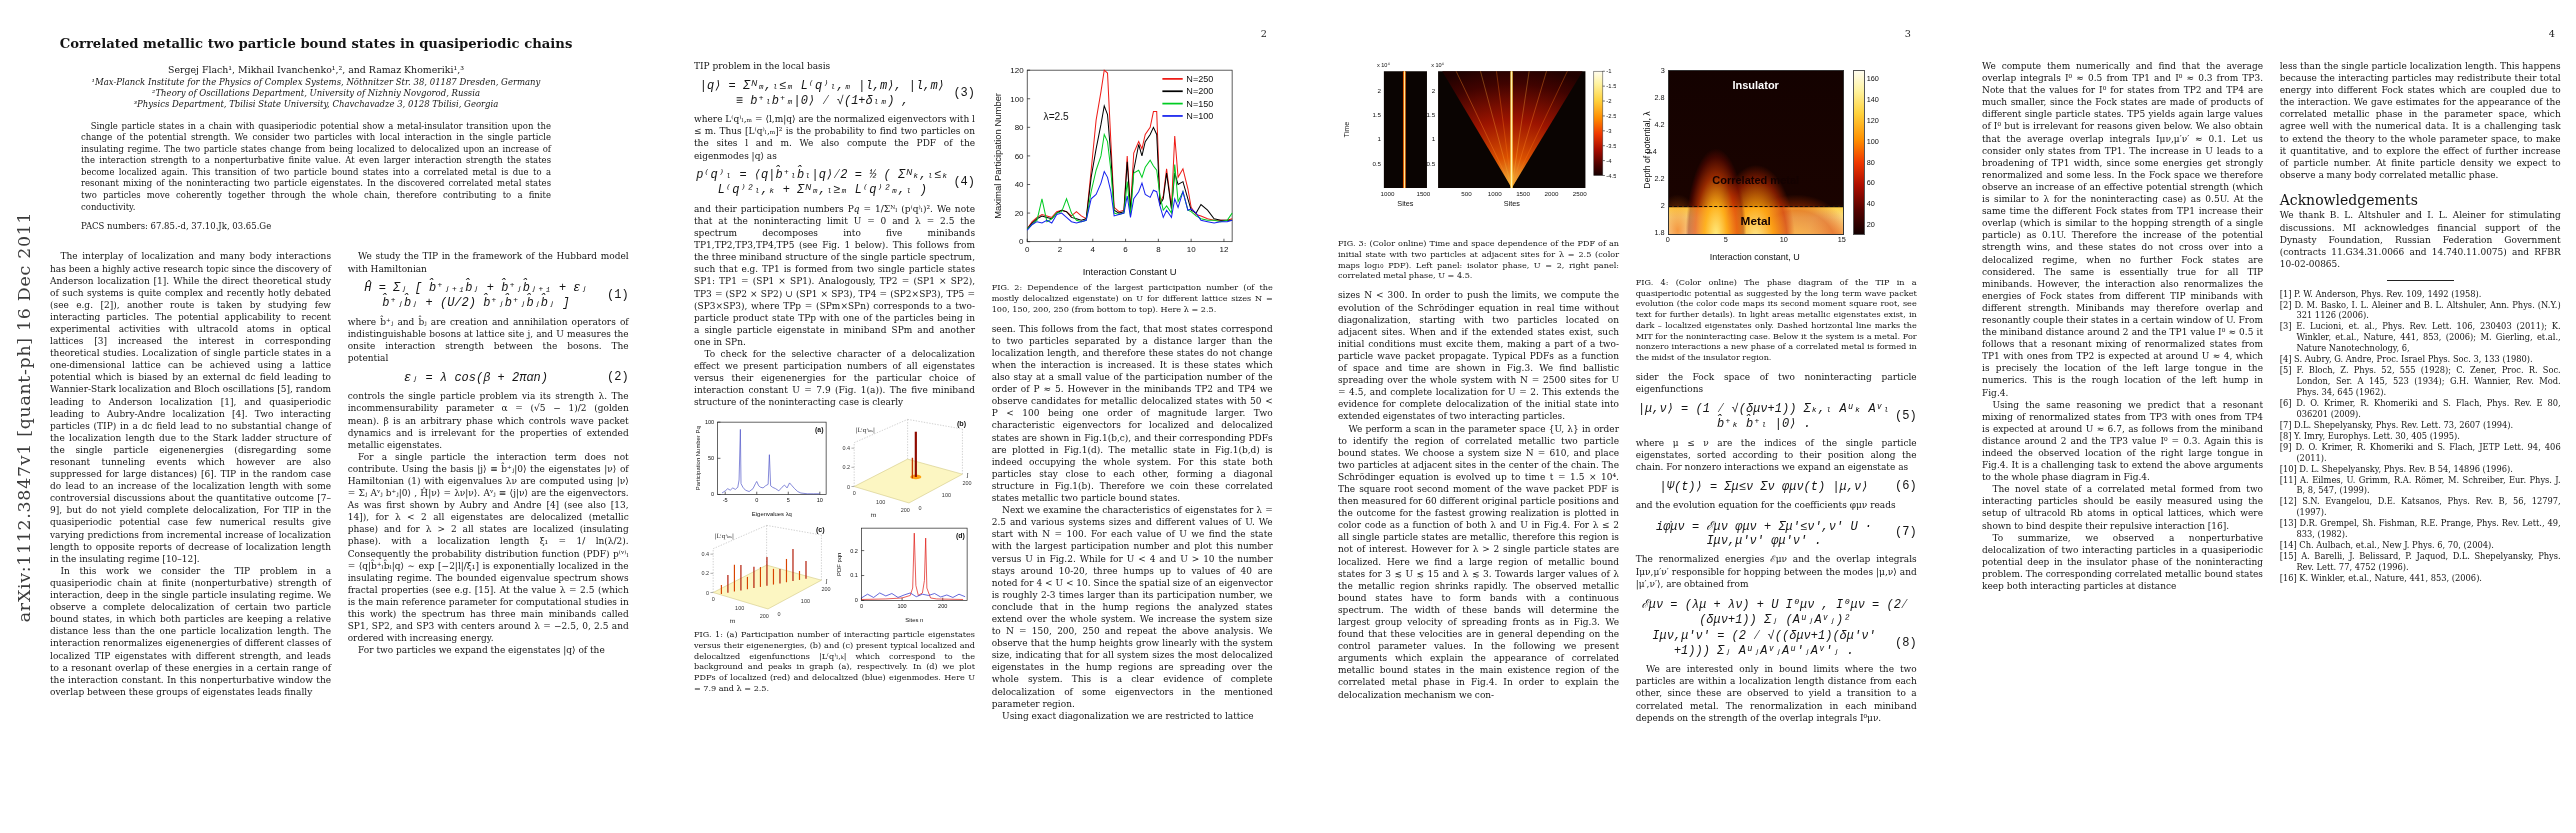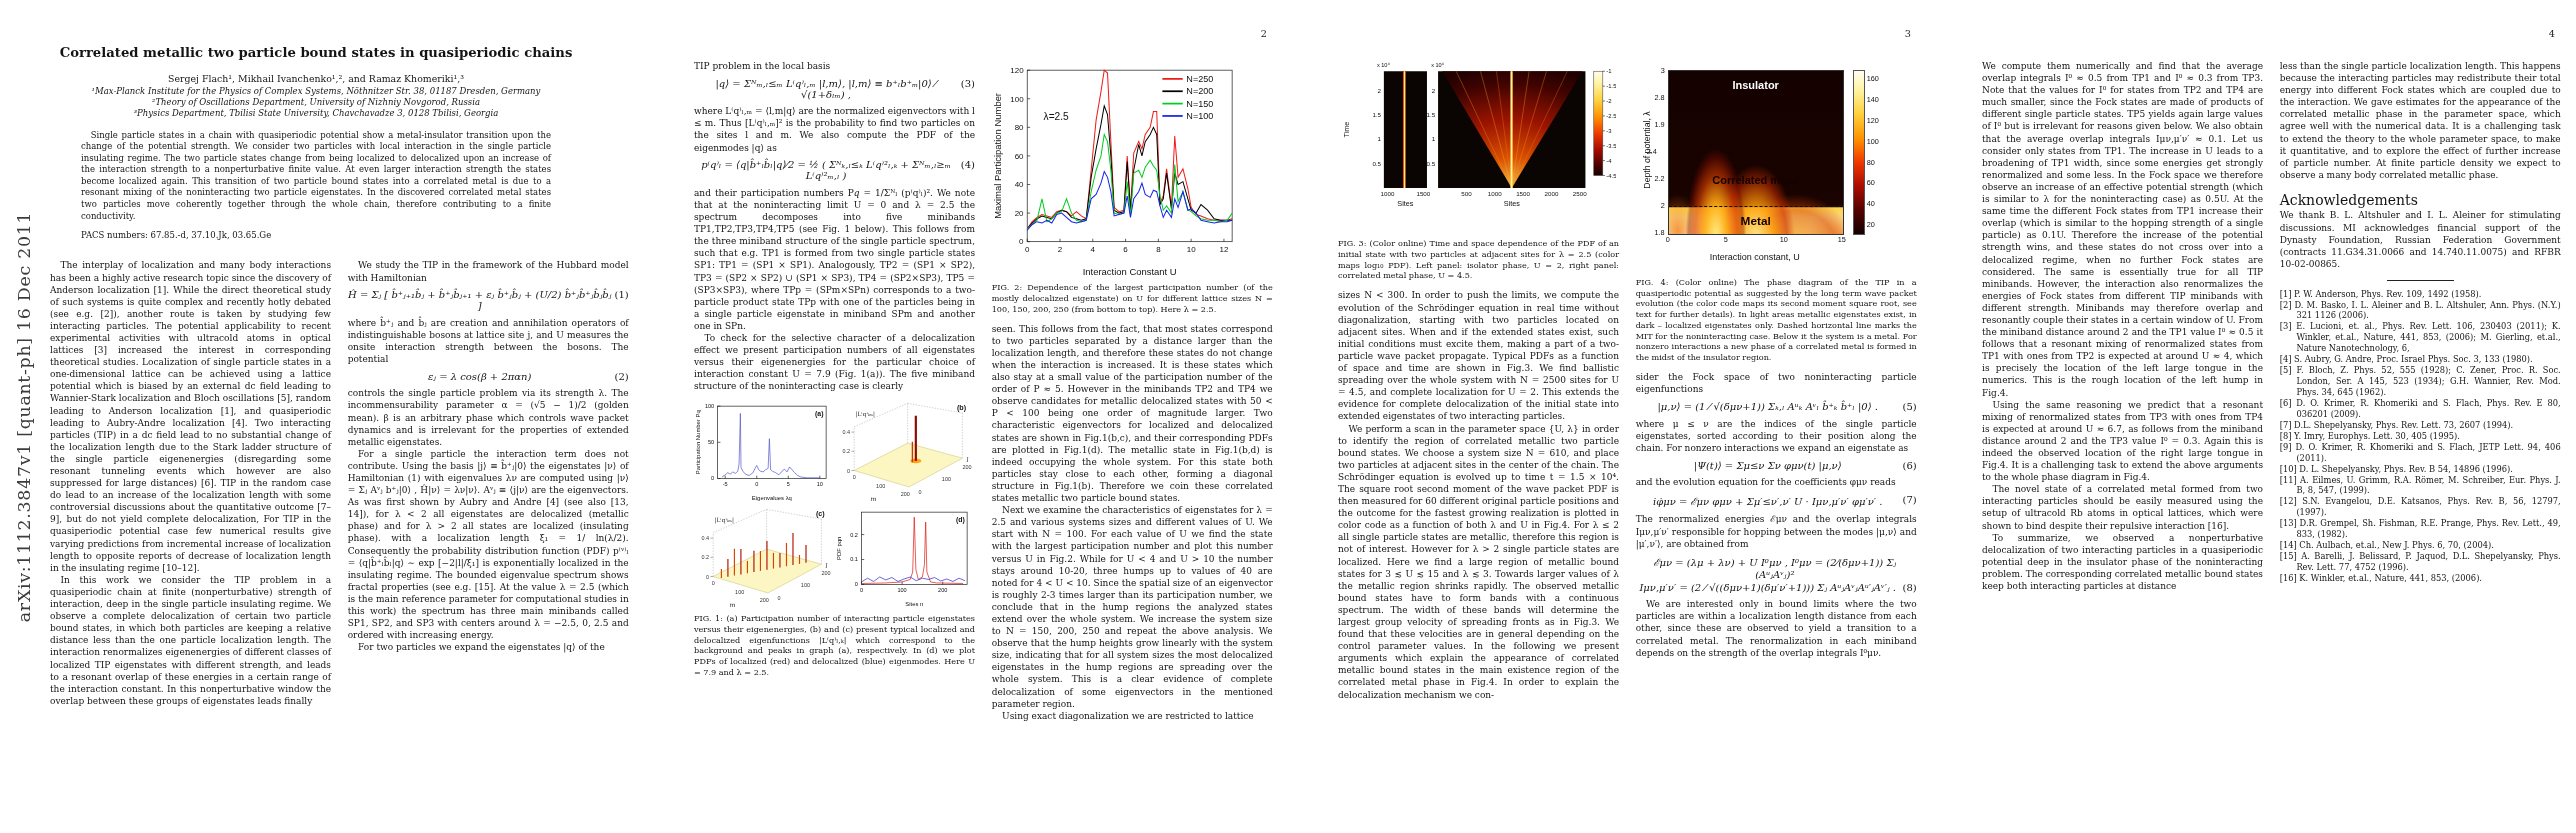--- a/index.html
+++ b/index.html
@@ -2,33 +2,33 @@
 <html style="font-size:11px"><head>
 <meta charset="utf-8">
 <style>
   html,body{margin:0;padding:0;background:#ffffff;}
   .sheet{position:relative;width:2576px;height:834px;background:#fff;display:flex;
          font-family:"DejaVu Serif","Liberation Serif",serif;color:#141414;overflow:hidden;}
   .page{position:relative;width:644px;height:834px;flex:0 0 644px;overflow:hidden;}
   .pagenum{position:absolute;top:28px;right:21px;font-size:9.7px;color:#222;}
   .watermark{position:absolute;left:23.6px;top:417px;transform:translate(-50%,-50%) rotate(-90deg);
              white-space:nowrap;font-size:17.4px;letter-spacing:0.7px;color:#3c3c3c;z-index:5;}
-  .titleblock{padding:36px 56px 0 44px;text-align:center;margin-top:9px;}
+  .titleblock{padding:36px 56px 0 44px;text-align:center;}
   .title{font-size:13.2px;font-weight:bold;margin:0 0 11px 0;line-height:1.25;}
   .authors{font-size:9.4px;margin:0 0 2.1px 0;}
   .aff{font-size:8.5px;font-style:italic;line-height:1.3;margin:0;}
   .abstract{width:470px;margin:11px auto 0 auto;font-size:8.5px;line-height:1.36;text-align:justify;text-indent:9.7px;}
   .pacs{width:470px;margin:8.3px auto 0 auto;font-size:8.5px;text-align:left;}
   .cols{display:flex;gap:16.7px;padding:0 18px 0 50px;}
   .page1 .cols{margin-top:19px;}
   .pageN .cols{margin-top:60px;}
   .col{width:281px;flex:0 0 281px;}
   .para{font-size:9px;line-height:1.345;text-align:justify;margin:0;}
   .indent{text-indent:10.4px;}
-  .eq{display:flex;margin:5.6px 0;font-size:10px;}
+  .eq{display:flex;align-items:center;margin:5.6px 0;font-size:12px;font-family:Liberation Mono, monospace;}
   .eq-body{flex:1;text-align:center;font-style:italic;}
   .eq-num{font-style:normal;padding-left:2.8px;}
   .figcap{font-size:8.1px;line-height:1.33;text-align:justify;margin:4.2px 0 8.3px 0;}
   .chart{display:block;}
   .fig1grid{display:grid;grid-template-columns:1fr 1fr;gap:1.4px;margin:7px 0 0 0;}
   .fig2wrap{margin:0 0 1.4px 0;}
   .sans{font-family:"Liberation Sans","DejaVu Sans",sans-serif;}
   
   .fig4{position:relative;width:281px;height:210px;margin:2.8px 0 1.4px 0;font-family:"Liberation Sans",sans-serif;}
   .fig4-plot{position:absolute;left:32px;top:7px;width:174px;height:163px;border:0.7px solid #333;
@@ -371,21 +371,21 @@
           <div class="fig4-plot" id="fig4plot">
             <div class="f4label f4-insulator">Insulator</div>
             <div class="f4label f4-corr">Correlated metal</div>
             <div class="f4label f4-metal">Metal</div>
             <div class="f4dash"></div>
           </div>
           <div class="fig4-cbar"></div>
           <div id="fig4yticks">
               <span class="tick" style="top: 2.8px; left: 11px; width: 18px; text-align: right;">3</span>
               <span class="tick" style="top: 30px; left: 11px; width: 18px; text-align: right;">2.8</span>
-              <span class="tick" style="top: 57px; left: 11px; width: 18px; text-align: right;">1.9</span>
+              <span class="tick" style="top: 57px; left: 11px; width: 18px; text-align: right;">4.2</span>
               <span class="tick" style="top: 84px; left: 11px; width: 18px; text-align: left;">2.4</span>
               <span class="tick" style="top: 111px; left: 11px; width: 18px; text-align: right;">2.2</span>
               <span class="tick" style="top: 138px; left: 11px; width: 18px; text-align: right;">2</span>
               <span class="tick" style="top: 165px; left: 11px; width: 18px; text-align: right;">1.8</span>
             </div>
           <div id="fig4xticks">
               <span class="tick" style="top: 172px; left: 25px; width: 14px; text-align: center;">0</span>
               <span class="tick" style="top: 172px; left: 83px; width: 14px; text-align: center;">5</span>
               <span class="tick" style="top: 172px; left: 141px; width: 14px; text-align: center;">10</span>
               <span class="tick" style="top: 172px; left: 199px; width: 14px; text-align: center;">15</span>

